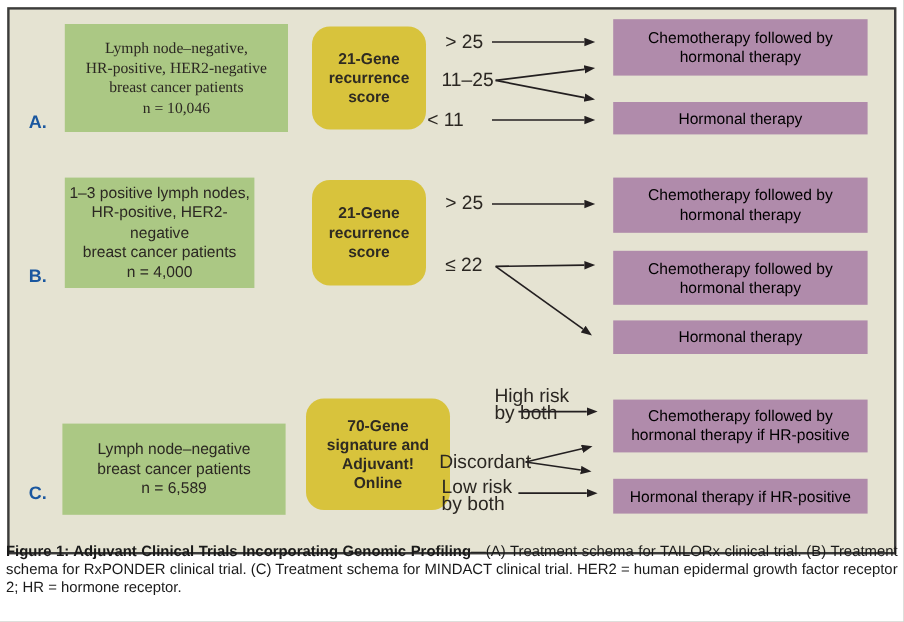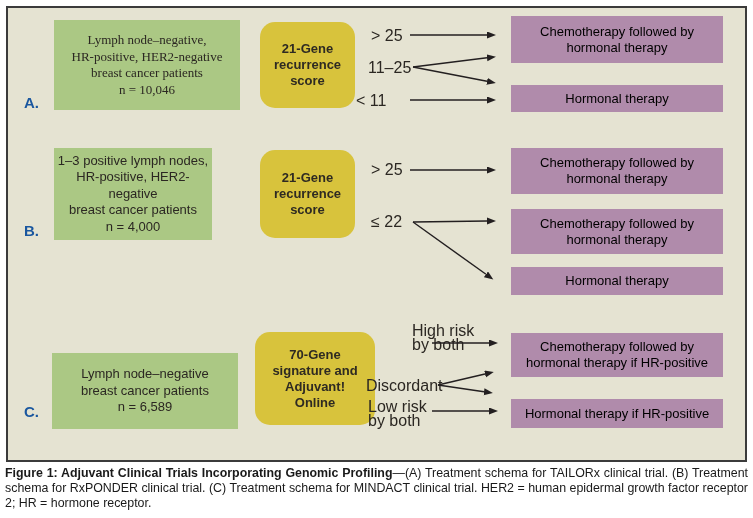--- a/index.html
+++ b/index.html
@@ -60,21 +60,21 @@
     font-size:16px;line-height:13.5px;
     white-space:pre-line;
   }
   .seclabel{
     color:var(--section-label);
     font-weight:bold;
     font-size:15px;
   }
   .arrows{left:0;top:0;pointer-events:none;}
   .caption{
-    position:absolute;left:5px;top:466px;width:743px;
+    position:absolute;left:5px;top:452px;width:743px;
     color:#1a1a1a;
     font-size:12.4px;line-height:14.8px;
     text-align:justify;
   }
   .caption .cap-title{font-weight:bold;}
 </style>
 </head>
 <body>
 
 <div class="page">

